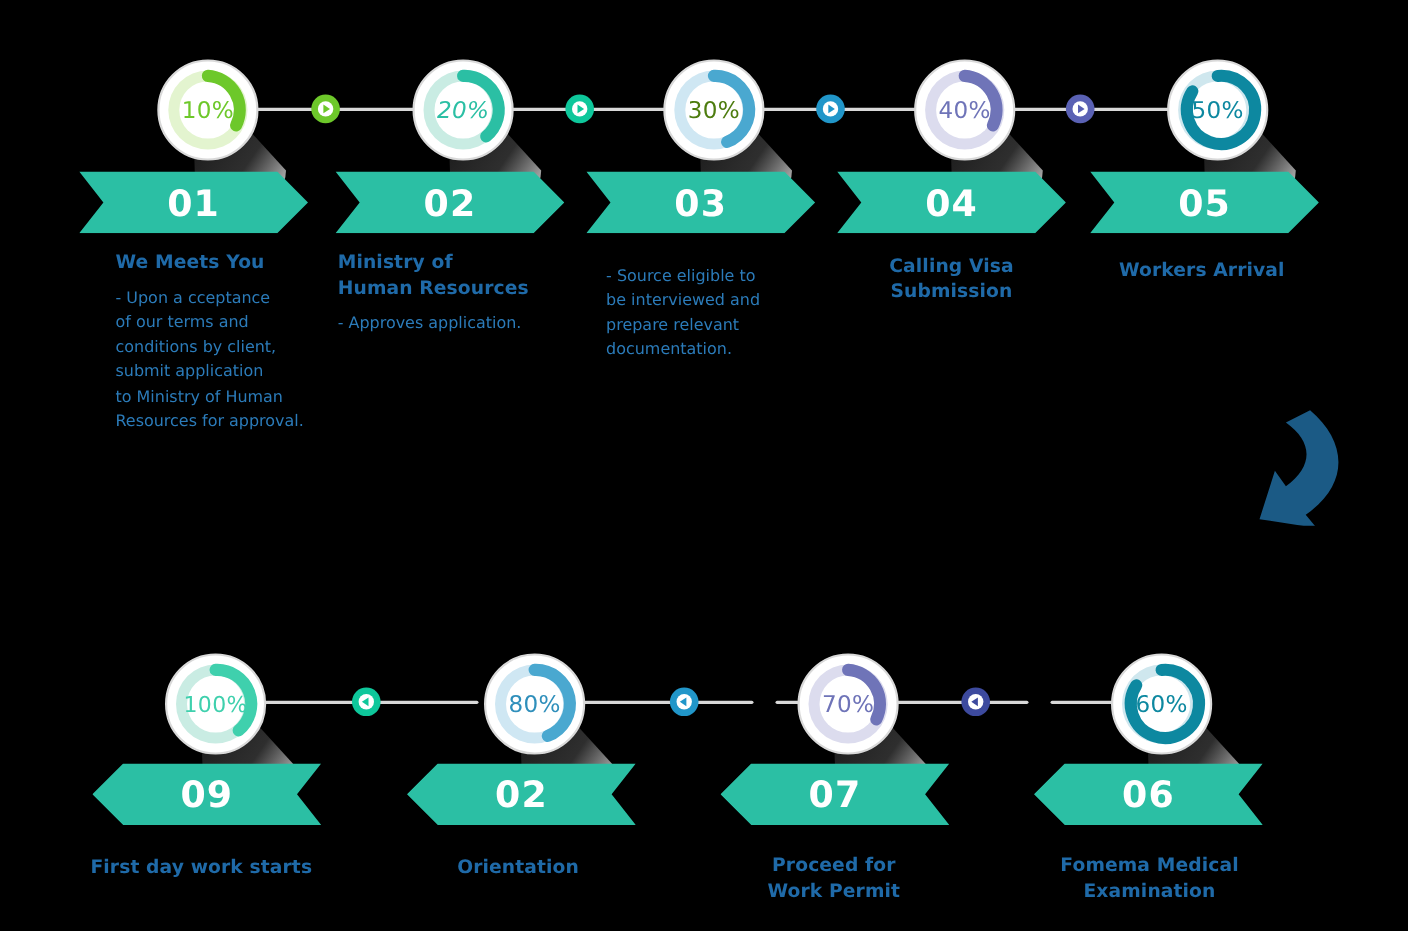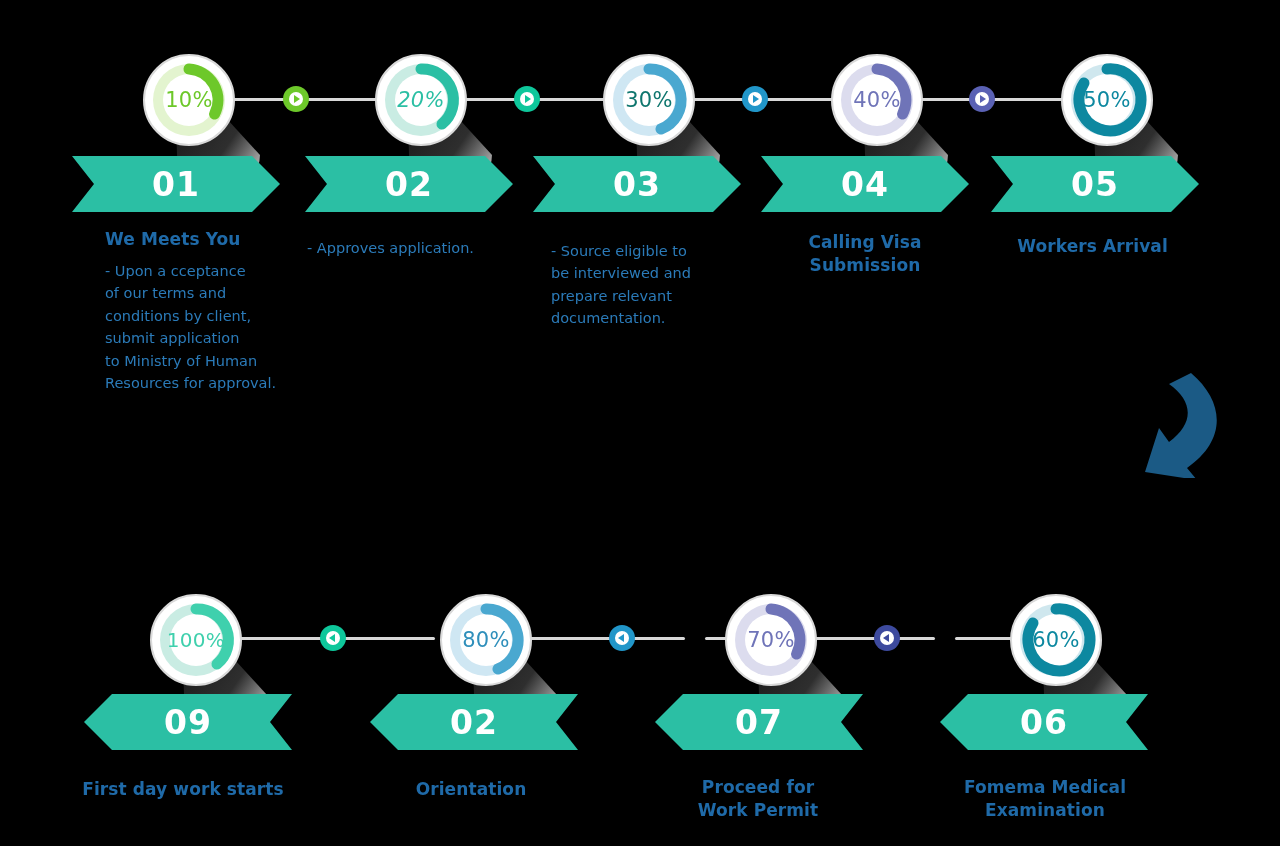--- a/index.html
+++ b/index.html
@@ -142,20 +142,22 @@
       </svg>
       <div class="dial-pct" style="color:#2bbfa4;">20%</div>
     </div>
     <div class="ribbon" style="left:305px;top:156px;width:208px;">
       <svg viewBox="0 0 208 56" preserveAspectRatio="none">
         <path d="M0,0 L180,0 L208,28 L180,56 L0,56 L22,28 Z" fill="#2bbfa4"></path>
       </svg>
       <span class="num">02</span>
     </div>
     <div class="cap" style="left:307px;top:228px;width:215px;">
+      <div class="title">Ministry of
+Human Resources</div>
       <div class="desc">- Approves application.</div>
     </div>
   </div>
 
   <div class="node" style="left:514px;top:86px;background:#0ec79b;color:#0ec79b;">
     <div class="inner">
         <i class="tri-r"></i>
       </div>
   </div>
 
@@ -170,21 +172,21 @@
         </defs>
       <path d="M6,6 L92,100 A30,30 0 0 1 62,130 L10,130 Z" fill="url(#sh3)"></path>
     </svg>
     <div class="dial-wrap" style="left:601px;top:52px;">
       <svg class="dial" viewBox="0 0 96 96">
         <circle cx="48" cy="48" r="45" fill="#ffffff" stroke="#d9d9d9" stroke-width="2"></circle>
         <circle cx="48" cy="48" r="36" fill="#cfe7f3"></circle>
         <circle cx="48" cy="48" r="26" fill="#ffffff"></circle>
         <path d="M48,17 A31,31 0 0 1 60,77" fill="none" stroke="#4aa8d0" stroke-width="11" stroke-linecap="round"></path>
       </svg>
-      <div class="dial-pct" style="color:#0f766e;">30%</div>
+      <div class="dial-pct" style="color:#4d7c0f;">30%</div>
     </div>
     <div class="ribbon" style="left:533px;top:156px;width:208px;">
       <svg viewBox="0 0 208 56" preserveAspectRatio="none">
         <path d="M0,0 L180,0 L208,28 L180,56 L0,56 L22,28 Z" fill="#2bbfa4"></path>
       </svg>
       <span class="num">03</span>
     </div>
     <div class="cap" style="left:551px;top:231px;width:200px;">
       <div class="desc">- Source eligible to
 be interviewed and

